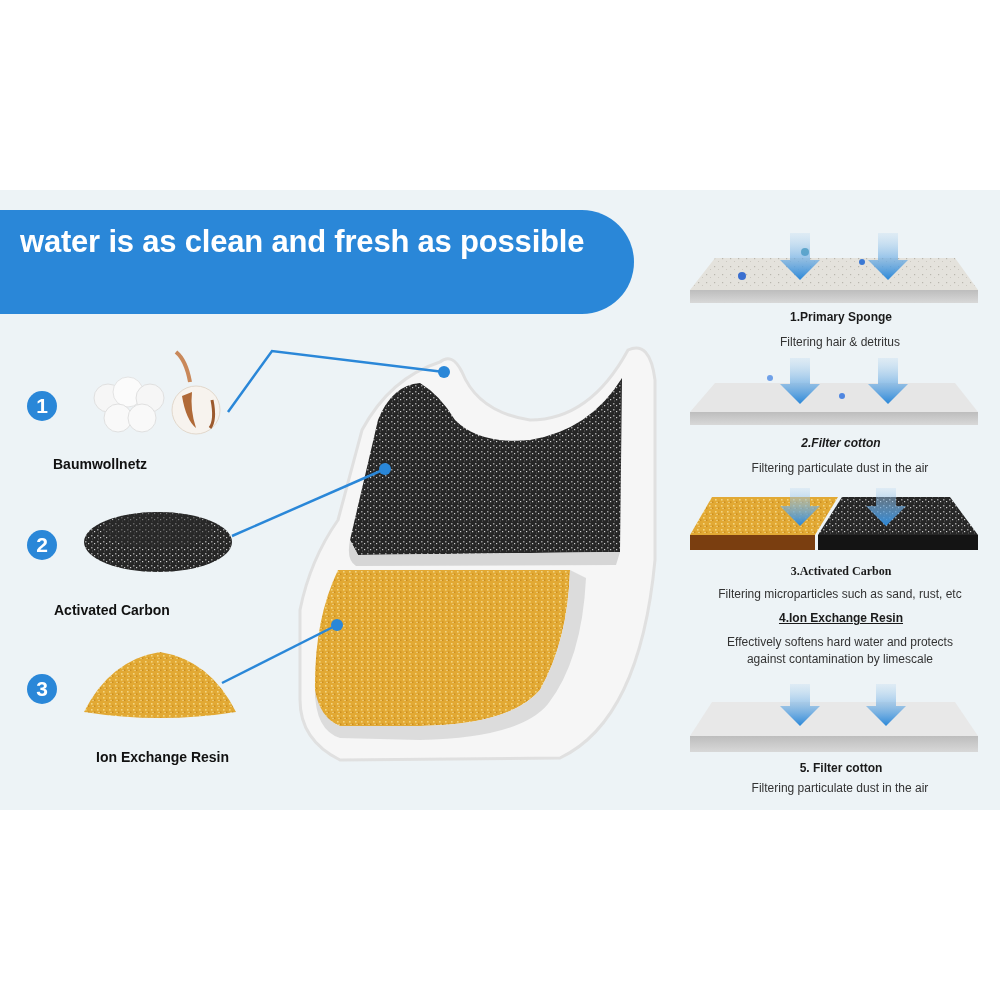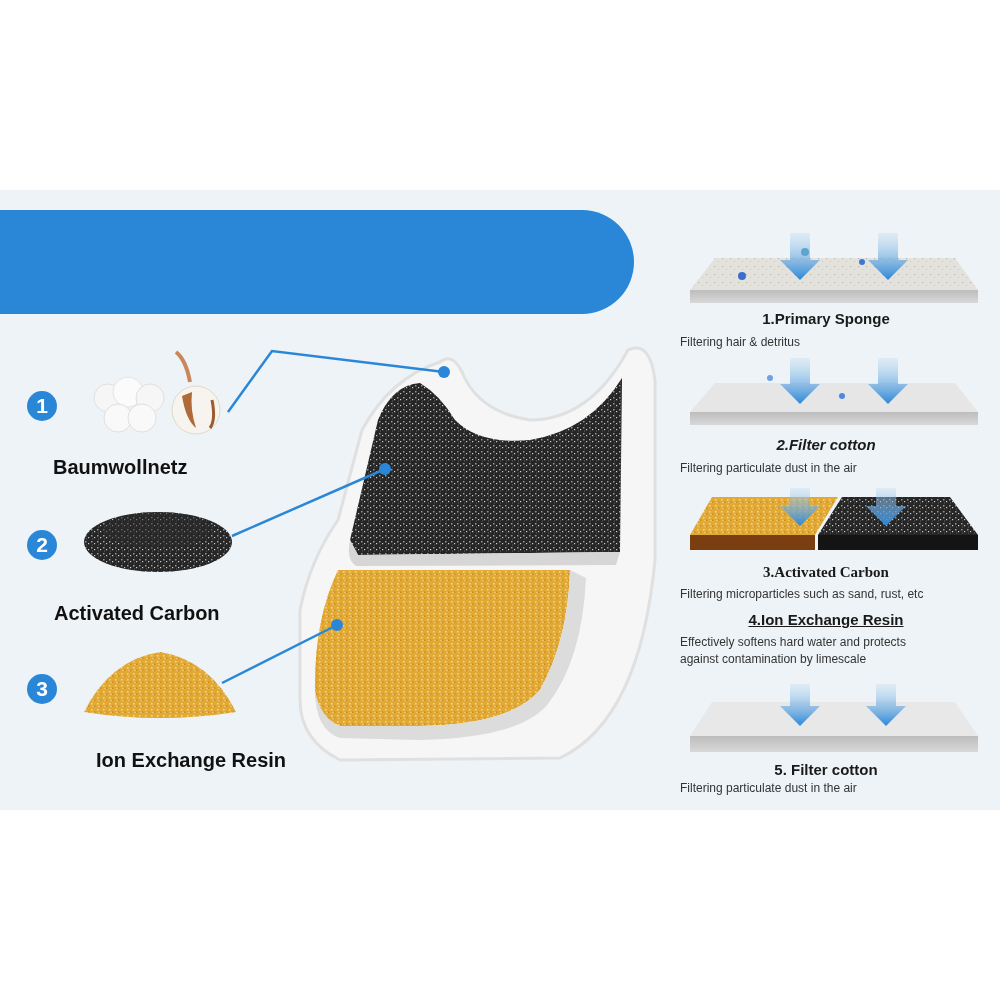--- a/index.html
+++ b/index.html
@@ -20,41 +20,42 @@
     color: #ffffff; font-weight: bold; font-size: 31px; line-height: 40px;
     letter-spacing: -0.2px;
   }
 
   .badge {
     position: absolute; width: 30px; height: 30px; border-radius: 50%;
     background: #2a87d8; color: #fff; font-weight: bold; font-size: 21px;
     display: flex; align-items: center; justify-content: center;
   }
   .item-label {
-    position: absolute; font-weight: bold; font-size: 20px; color: #111;
+    position: absolute; font-weight: bold; font-size: 14px; color: #111;
   }
 
   .svg-layer { position: absolute; left: 0; top: 0; width: 1000px; height: 1000px; }
 
   .step-title {
-    position: absolute; width: 320px; left: 666px; text-align: center;
-    font-size: 15px; font-weight: bold; color: #1a1a1a;
+    position: absolute; width: 320px; left: 681px; text-align: center;
+    font-size: 12px; font-weight: bold; color: #1a1a1a;
   }
   .step-desc {
-    position: absolute; width: 320px; left: 680px; 
+    position: absolute; width: 320px; left: 680px; text-align: center;
     font-size: 12px; color: #333; line-height: 16px;
   }
 </style>
 </head>
 <body>
 
 <div class="panel"></div>
 
 <div class="banner"></div>
 <div class="banner-text">
+  <div>water is as clean and fresh as possible</div>
 </div>
 
 <svg class="svg-layer" viewBox="0 0 1000 1000">
   <defs>
     <pattern id="carbonTex" width="6" height="6" patternUnits="userSpaceOnUse">
       <rect width="6" height="6" fill="#262626"></rect>
       <rect x="1" y="1" width="1.5" height="1.5" fill="#9a9a9a"></rect>
       <rect x="4" y="3" width="1.2" height="1.2" fill="#cfcfcf"></rect>
       <rect x="2" y="4.5" width="1" height="1" fill="#666"></rect>
     </pattern>

